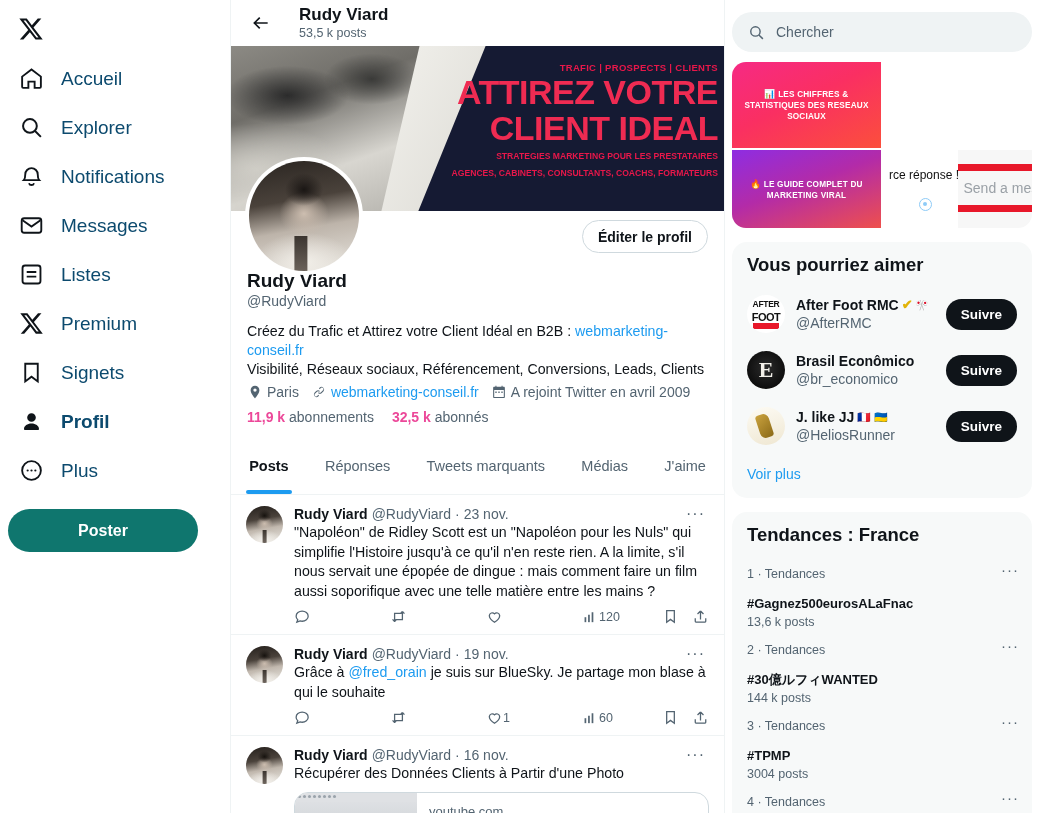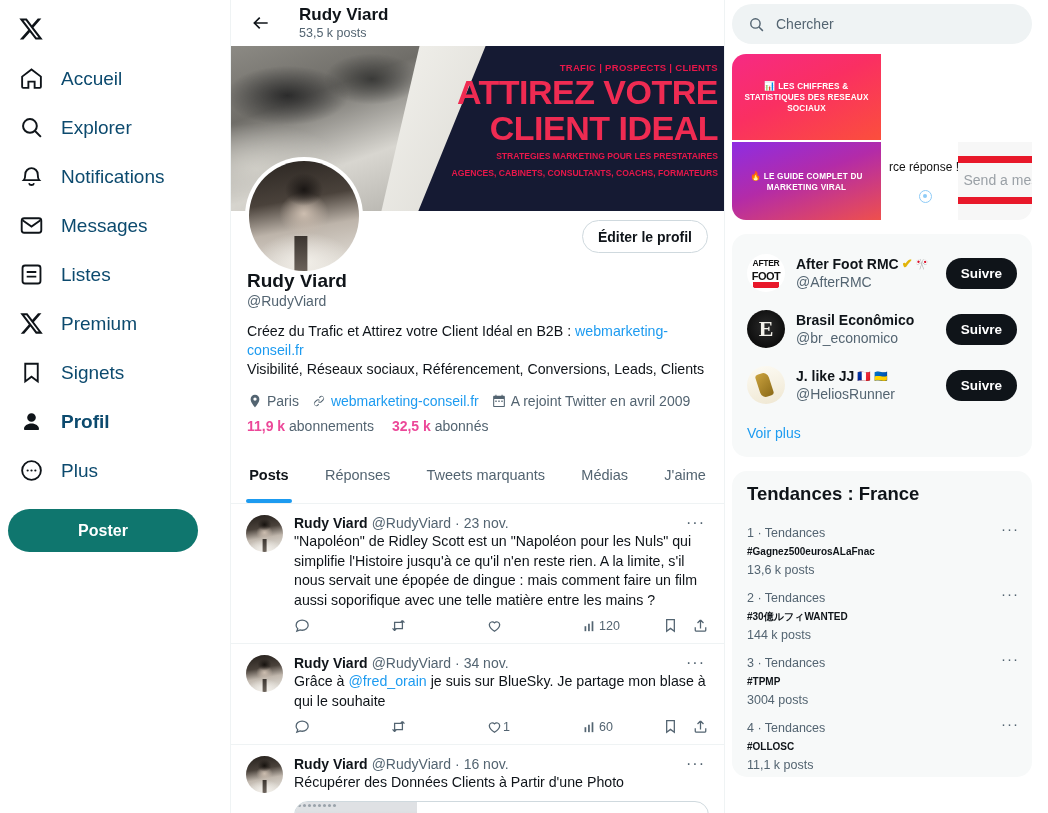--- a/index.html
+++ b/index.html
@@ -88,21 +88,21 @@
   .edit-btn {
     border: 1px solid #cfd9de; background: #fff; color: #0f1419;
     border-radius: 999px; height: 33px; padding: 0 15px;
     font-size: 14px; font-weight: 700; cursor: pointer;
     font-family: "Liberation Sans", sans-serif;
   }
   .pname { font-size: 19px; font-weight: 800; line-height: 23px; margin-top: 6px; }
   .phandle { font-size: 14px; color: #536471; line-height: 19px; }
   .pbio { font-size: 14.2px; line-height: 19px; margin-top: 11px; }
   .link { color: #1d9bf0; text-decoration: none; cursor: pointer; }
-  .pmeta { display: flex; align-items: center; gap: 5px; margin-top: 14px; font-size: 14px; color: #536471; flex-wrap: nowrap; text-align: right; }
+  .pmeta { display: flex; align-items: center; gap: 5px; margin-top: 5px; font-size: 14px; color: #536471; flex-wrap: nowrap; text-align: right; }
   .pmeta .mi { display: inline-flex; align-items: center; gap: 4px; margin-right: 7px; white-space: nowrap; }
   .pmeta svg { width: 16px; height: 16px; fill: #536471; flex: 0 0 16px; }
   .pstats { display: flex; gap: 18px; margin-top: 9px; font-size: 14px; color: #536471; }
   .pstats b { color: #ec4899; font-weight: 700; }
   .pstats span.sit { cursor: pointer; }
 
   
   .tabs { display: flex; border-bottom: 1px solid #eff3f4; margin-top: 14px; }
   .tab {
     flex: 1 1 auto; text-align: center; padding: 15px 4px 0;
@@ -147,21 +147,21 @@
     width: 122px; flex: 0 0 122px; min-height: 68px; position: relative; overflow: hidden;
     background: linear-gradient(180deg,#e9eaec 0%,#dfe1e4 10%, #bfc6cc 100%);
   }
   .lc-bar { position: absolute; top: 0; left: 0; right: 0; height: 9px; background: #dfe1e4; }
   .lc-dots { position: absolute; top: 2px; left: 3px; display: flex; gap: 2px; }
   .lc-dots i { width: 3px; height: 3px; border-radius: 50%; background: #9aa3ab; display: block; }
   .lc-body { padding: 10px 12px; flex: 1 1 auto; min-width: 0; }
   .lc-domain { font-size: 13px; color: #536471; line-height: 17px; }
 
   
-  .right { width: 323px; flex: 0 0 323px; padding: 0 16px 0 7px; overflow: hidden; }
+  .right { width: 323px; flex: 0 0 323px; padding: 8px 16px 0 7px; overflow: hidden; }
   .search-wrap { padding-top: 4px; }
   .searchbox {
     display: flex; align-items: center; gap: 11px; height: 40px;
     background: #eff3f4; border-radius: 999px; padding: 0 15px;
     border: 1px solid transparent;
   }
   .searchbox svg { width: 17px; height: 17px; fill: none; stroke: #536471; stroke-width: 2; flex: 0 0 17px; }
   .searchbox input {
     border: none; outline: none; background: transparent; width: 100%;
     font-size: 14px; color: #0f1419; font-family: "Liberation Sans", sans-serif;
@@ -205,21 +205,21 @@
   .mini-flag { font-size: 11px; line-height: 1; }
   .follow-btn {
     background: #0f1419; color: #fff; border: none; border-radius: 999px;
     height: 31px; padding: 0 15px; font-size: 13.5px; font-weight: 700; cursor: pointer;
     font-family: "Liberation Sans", sans-serif; flex: 0 0 auto;
   }
   .showmore { font-size: 14px; color: #1d9bf0; padding: 12px 15px 14px; cursor: pointer; }
 
   .trend-row { padding: 10px 15px 2px; position: relative; cursor: pointer; }
   .trend-rank { font-size: 12.5px; color: #536471; line-height: 16px; }
-  .trend-name { font-size: 10px; font-weight: 700; line-height: 19px; margin-top: 1px; }
+  .trend-name { font-size: 13px; font-weight: 700; line-height: 19px; margin-top: 12px; }
   .trend-count { font-size: 12.5px; color: #536471; line-height: 16px; margin-top: 1px; }
   .trend-more { position: absolute; right: 13px; top: 8px; color: #536471; font-size: 15px; letter-spacing: 1px; line-height: 12px; cursor: pointer; }
 </style>
 </head>
 <body>
 
 <div class="app">
 
   <nav class="leftnav">
     <div class="logo-row">
@@ -455,21 +455,21 @@
       </div>
     </article>
 
     <article class="tweet">
       <div class="tw-avatar"></div>
       <div class="tw-body">
         <div class="tw-head">
           <span class="tw-name">Rudy Viard</span>
           <span class="tw-handle">@RudyViard</span>
           <span class="tw-dot">·</span>
-          <span class="tw-date">34 nov.</span>
+          <span class="tw-date">19 nov.</span>
           <span class="tw-more">···</span>
         </div>
         <div class="tw-text"><span>Grâce à </span><a class="link">@fred_orain</a><span> je suis sur BlueSky. Je partage mon blase à qui le souhaite</span></div>
         <div class="tw-actions">
           <span class="act a1">
             <svg viewBox="0 0 24 24">
                 <path d="M20 11.5c0 4-3.8 7.2-8.5 7.2-1 0-2-.15-2.9-.42L4 20l1.3-3.4A6.9 6.9 0 0 1 3 11.5C3 7.5 6.8 4.3 11.5 4.3S20 7.5 20 11.5z"></path>
               </svg>
             <span></span>
           </span>
@@ -568,20 +568,21 @@
         <div class="pc4-pin"></div>
         <div class="pc4-b">
           <div class="pc4-r1"></div>
           <div class="pc4-msg">Send a mess</div>
           <div class="pc4-r2"></div>
         </div>
       </div>
     </div>
 
     <section class="card">
+      <div class="card-title">Vous pourriez aimer</div>
 
       <div class="who-row">
         <div class="who-av av-after">
             <i></i>
           </div>
         <div class="who-info">
           <div class="who-name">
             <span>After Foot RMC</span>
             <span class="badge-v">✔</span>
             <span class="mini-flag">🎌</span>

